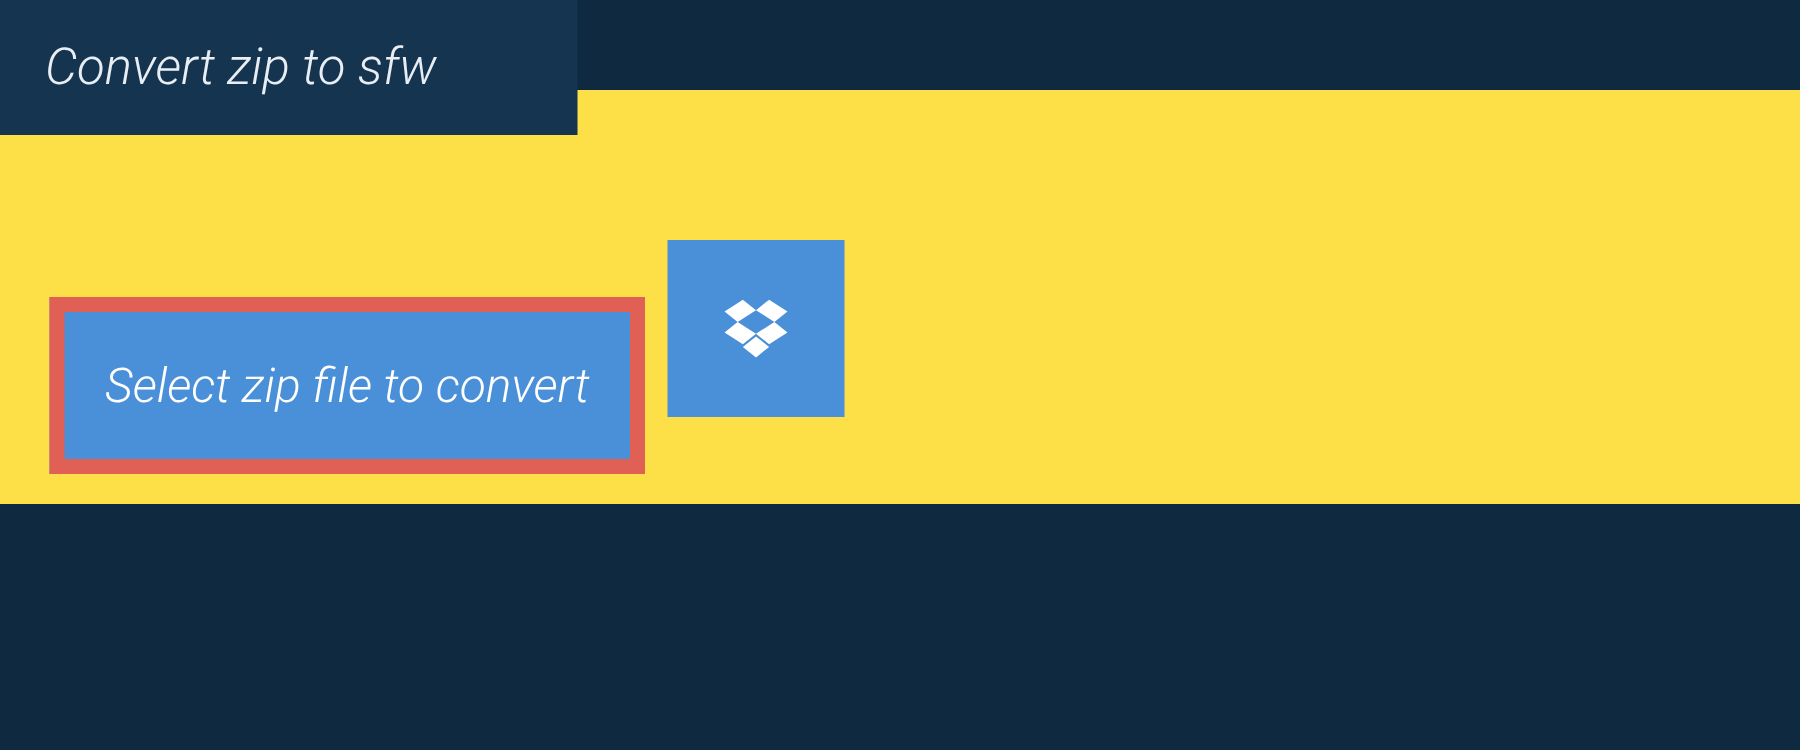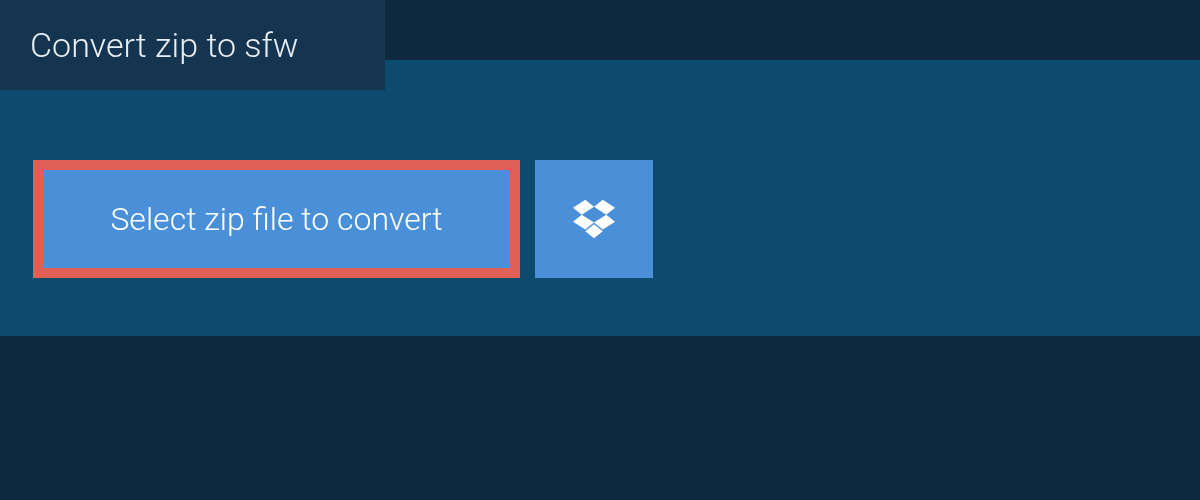--- a/index.html
+++ b/index.html
@@ -13,21 +13,22 @@
       background: #0f2940;
       font-family: -apple-system, BlinkMacSystemFont, "Segoe UI", Roboto, Helvetica, Arial, sans-serif;
       overflow: hidden;
     }
     .panel {
       position: absolute;
       left: 0;
       top: 60px;
       width: 1200px;
       height: 276px;
-      background: #0c4a6e;
+      background: #fde047;
+      font-style: italic;
     }
     .tab {
       position: absolute;
       left: 0;
       top: -60px;
       width: 385px;
       height: 90px;
       background: #153450;
       display: flex;
       align-items: center;
@@ -40,28 +41,29 @@
     }
     .button-row {
       position: absolute;
       left: 33px;
       top: 100px;
       display: flex;
       gap: 15px;
       align-items: stretch;
     }
     .select-button {
-      width: 487px;
+      width: 397px;
       height: 118px;
       background: #4a90d9;
       border: 10px solid #e06055;
       display: flex;
       align-items: center;
       justify-content: center;
       cursor: pointer;
+      margin-top: 38px;
     }
     .select-button-label {
       color: #ffffff;
       font-size: 32px;
       font-weight: 300;
     }
     .dropbox-button {
       width: 118px;
       height: 118px;
       background: #4a90d9;

